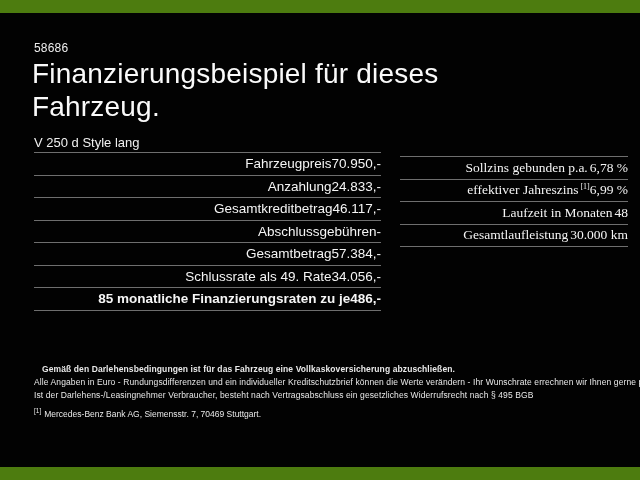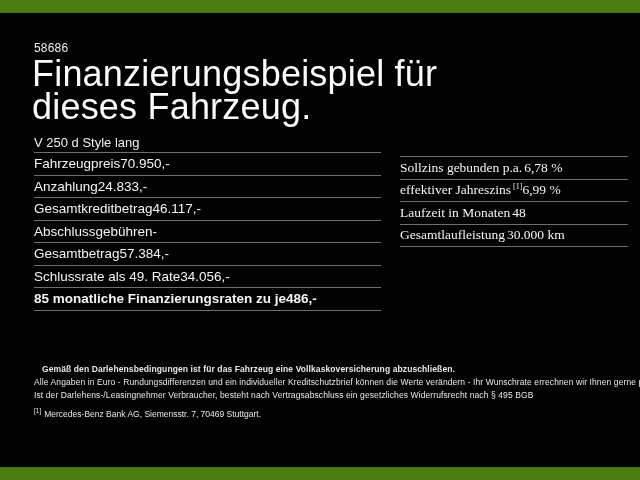--- a/index.html
+++ b/index.html
@@ -23,41 +23,41 @@
     position: absolute;
     left: 34px; top: 28px;
     font-size: 12px;
     color: #efefef;
     letter-spacing: 0.2px;
   }
   .title {
     position: absolute;
     left: 32px; top: 44px;
     width: 440px;
-    font-size: 36px;
+    font-size: 28px;
     line-height: 33px;
     font-weight: 400;
     color: #fafafa;
     letter-spacing: 0.2px;
   }
   .subtitle {
     position: absolute;
     left: 34px; top: 122px;
     font-size: 13px;
     color: #f0f0f0;
   }
 
   .table {
     position: absolute;
     border-bottom: 1px solid #6e6e6e;
   }
   .table .row {
     display: flex;
     align-items: center;
-    justify-content: flex-start;
+    justify-content: flex-end;
     height: 22.5px;
     border-top: 1px solid #6e6e6e;
     font-size: 13.5px;
   }
   .table .row .label { white-space: nowrap; }
   .table .row .value { white-space: nowrap; text-align: right; }
   .table .row.bold { font-weight: 700; }
   .table-finance { left: 34px; top: 139px; width: 347px; }
   .table-conditions { left: 400px; top: 143px; width: 228px; font-family: Liberation Serif, serif; }
   sup.marker {

